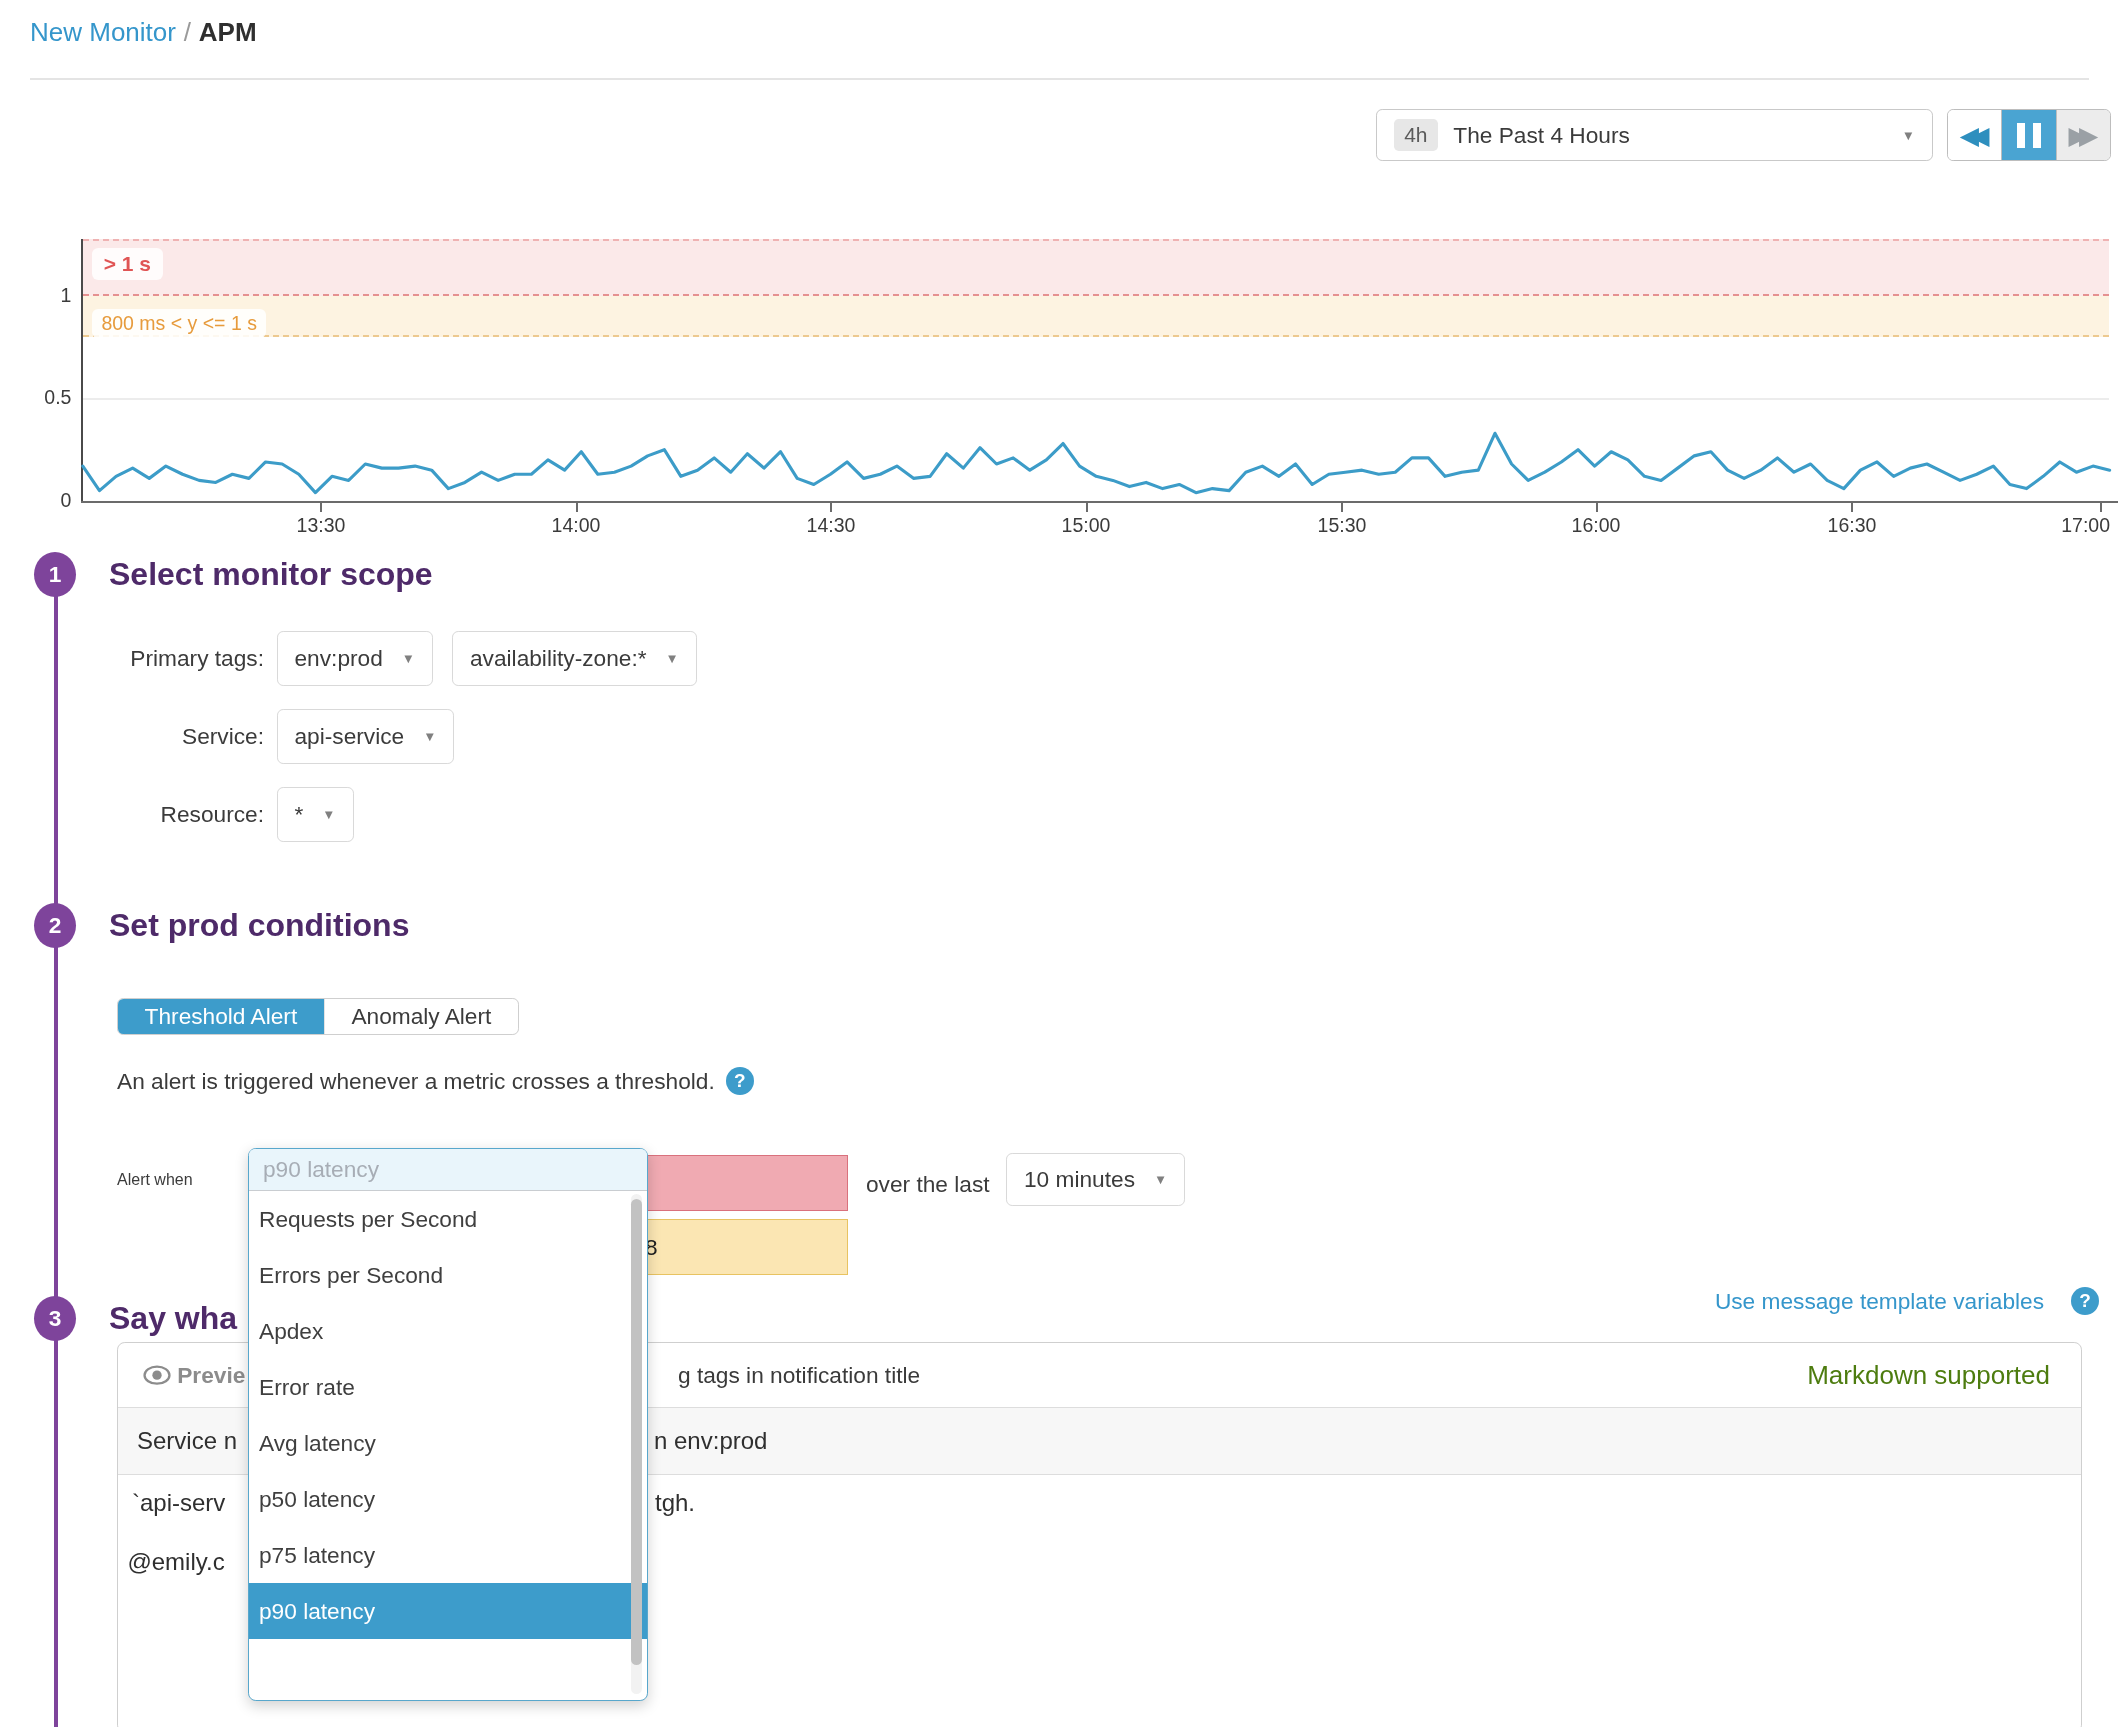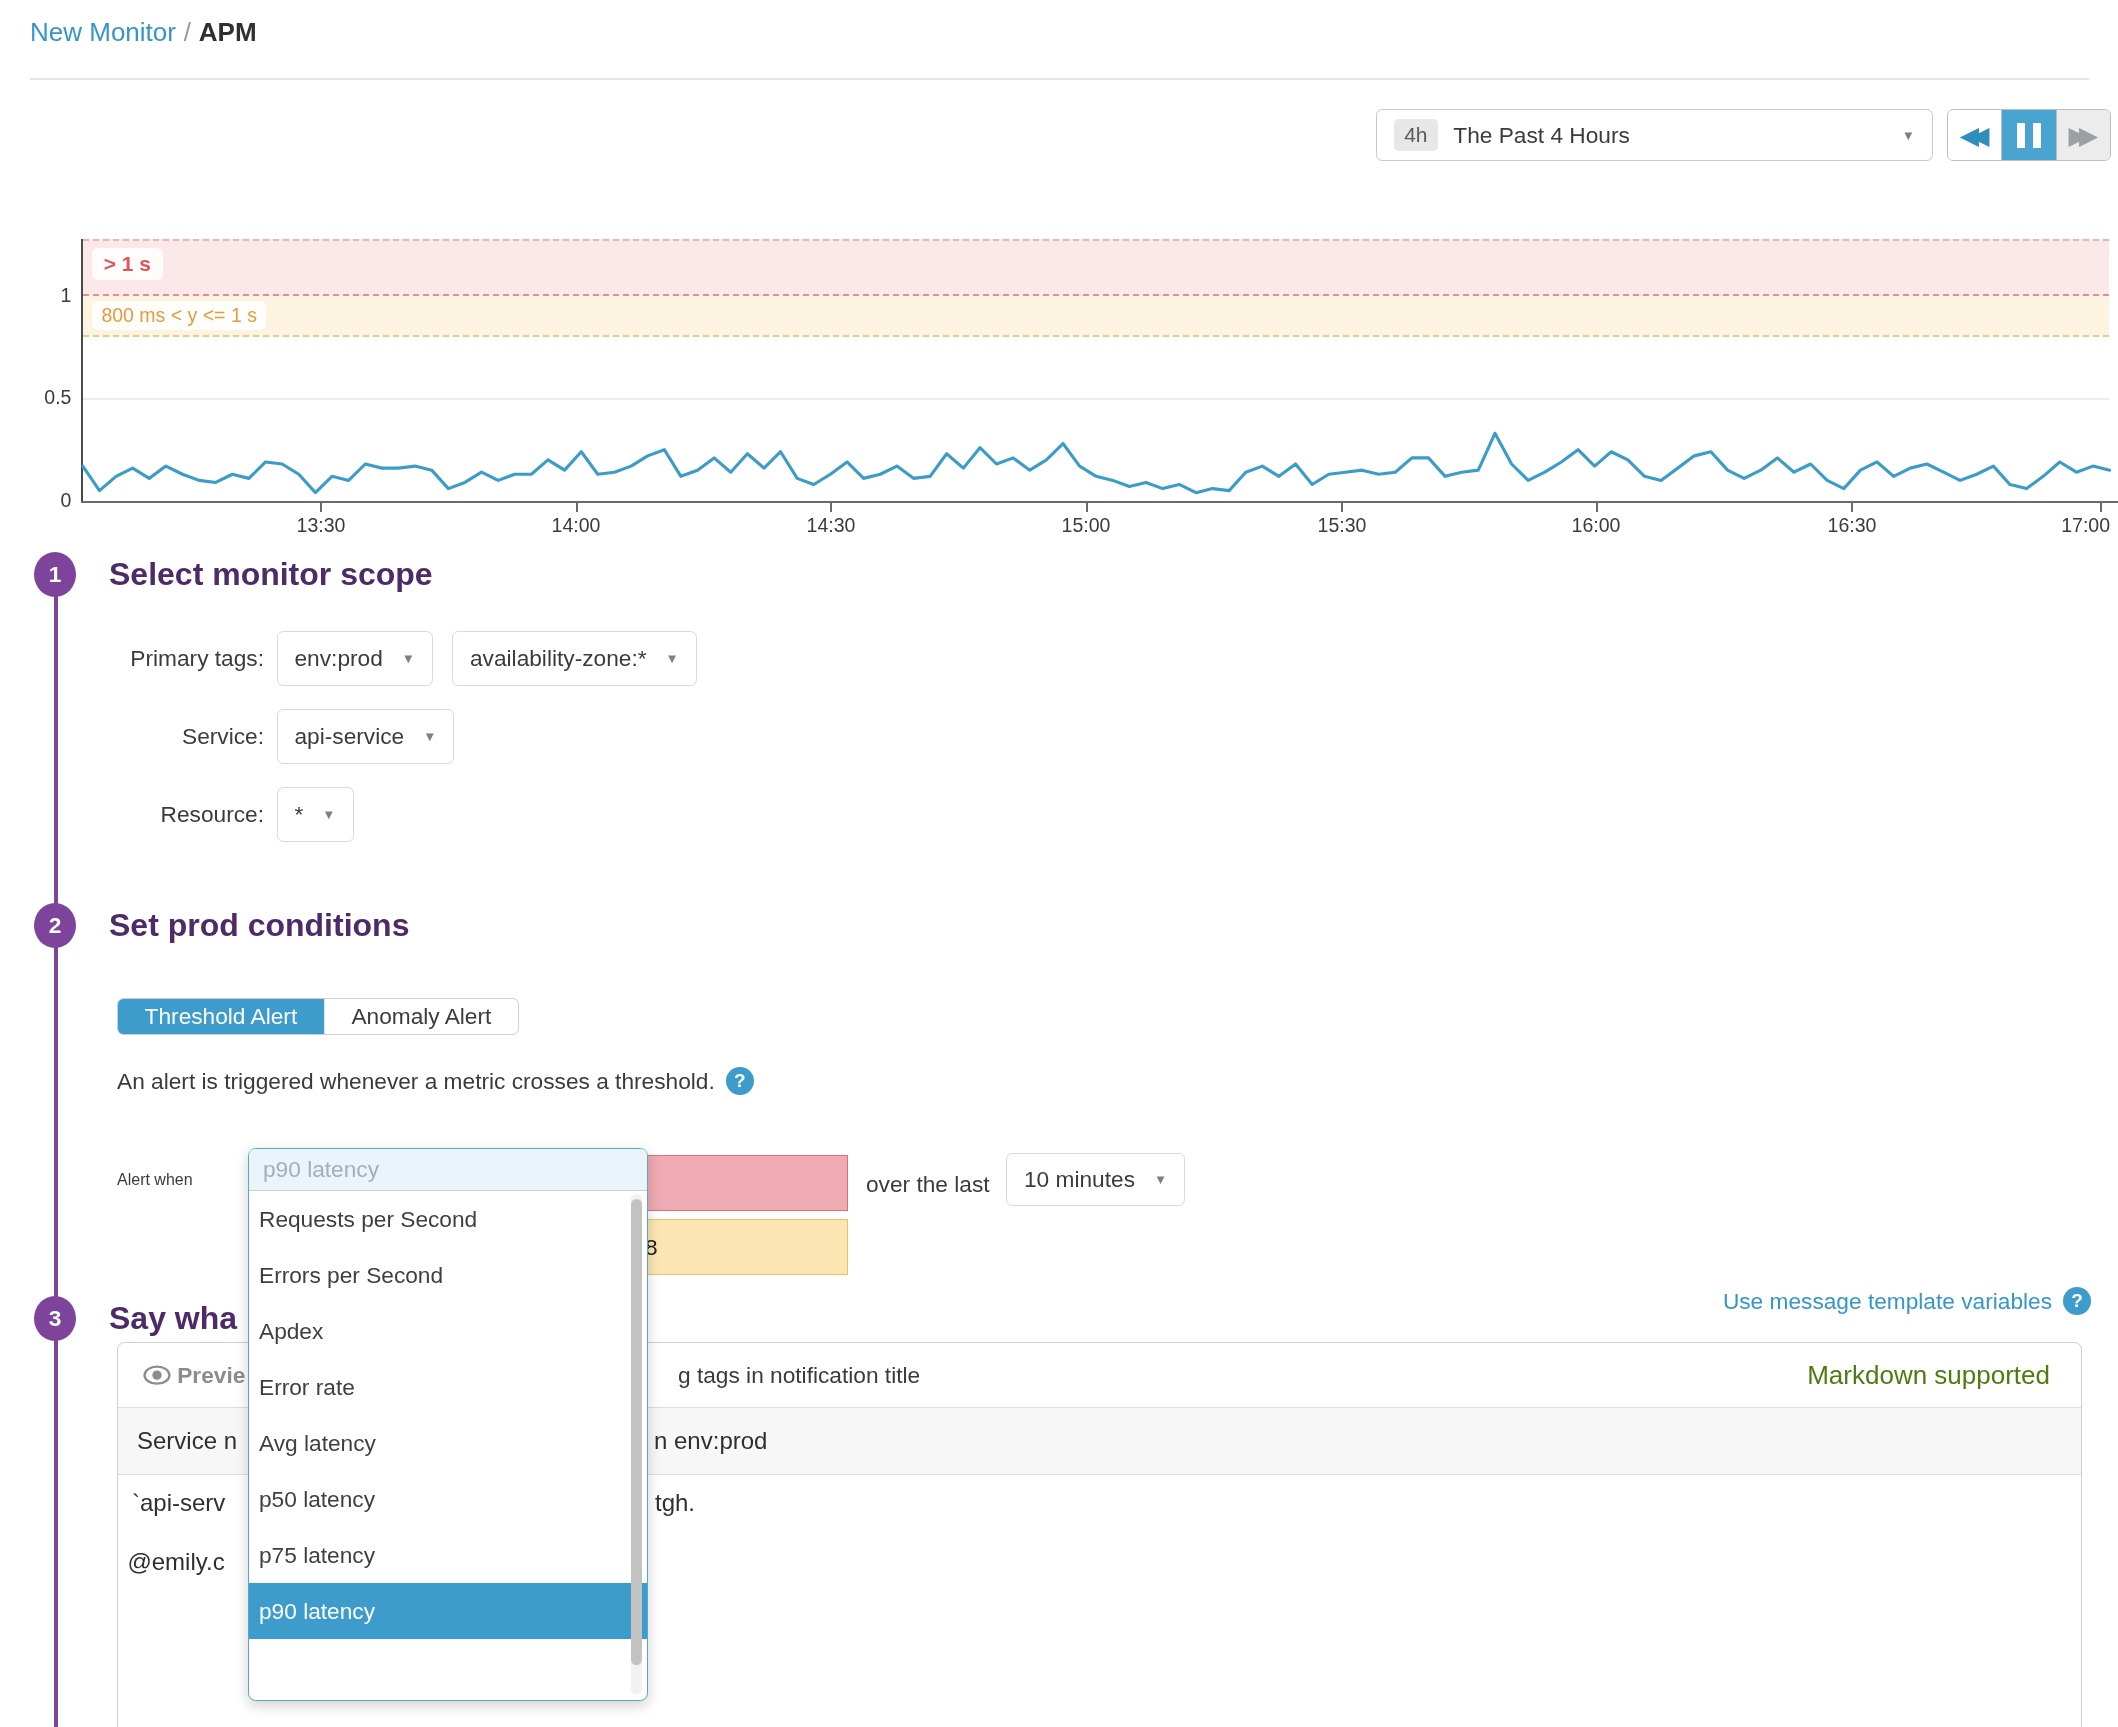--- a/index.html
+++ b/index.html
@@ -33,21 +33,21 @@
   .pause-icon span{display:block;width:7.8px;height:25px;background:#fff;}
 
   
   .chart{position:absolute;left:0;top:0;width:2119px;height:547px;}
   .zone-critical{position:absolute;left:83px;width:2026px;top:239px;height:57px;background:#fbe9e9;
       border-top:2.3px dashed #efb2b2;border-bottom:2.3px dashed #e59090;box-sizing:border-box;}
   .zone-warning{position:absolute;left:83px;width:2026px;top:296px;height:41px;background:#fdf3e1;
       border-bottom:2.3px dashed #edc98f;box-sizing:border-box;}
   .zone-badge{position:absolute;border-radius:6.2px;background:rgba(255,255,255,.86);}
   .badge-critical{left:92px;top:248px;padding:3.9px 11.7px;color:#e05454;font-weight:700;font-size:21px;}
-  .badge-warning{left:92px;top:301px;padding:3.1px 9.4px;color:#e79b3c;font-size:19.5px;border-radius:6px;}
+  .badge-warning{left:92px;top:309px;padding:3.1px 9.4px;color:#e79b3c;font-size:19.5px;border-radius:6px;}
   .gridline-05{position:absolute;left:83px;width:2026px;top:398px;height:1.6px;background:#ececec;}
   .y-axis{position:absolute;left:81px;top:239px;width:2.3px;height:264px;background:#4a4a4a;}
   .x-axis{position:absolute;left:81px;top:501px;width:2037px;height:2.3px;background:#6b6b6b;}
   .x-tick{position:absolute;top:503px;width:1.6px;height:9.4px;background:#6b6b6b;}
   .y-label{position:absolute;left:23.4px;width:48px;text-align:right;font-size:19.5px;color:#3b3b3b;}
   .x-label{position:absolute;top:514px;width:102px;text-align:center;font-size:19.5px;color:#3b3b3b;}
   .series-svg{position:absolute;left:0;top:0;}
 
   
   .step-line{position:absolute;left:54px;top:574px;width:3.9px;height:1154px;background:#7e449b;z-index:2;}
@@ -87,21 +87,21 @@
       border-radius:6.2px 6.2px 0 0;padding:0 14px;font-size:22.7px;color:#3b3b3b;outline:none;
       font-family:"Liberation Sans",sans-serif;}
   .dd-input::placeholder{color:#a7adb5;opacity:1;}
   .dd-list{position:relative;flex:1;}
   .dd-item{height:56px;display:flex;align-items:center;padding-left:10px;font-size:22.7px;color:#3f3f3f;}
   .dd-item.selected{background:#3d9ccb;color:#fff;}
   .dd-scroll-track{position:absolute;right:4.7px;top:3.1px;bottom:6.2px;width:11px;background:#f2f2f2;border-radius:5.5px;}
   .dd-scroll-thumb{position:absolute;right:4.7px;top:7.8px;width:11px;height:466px;background:#c2c2c2;border-radius:5.5px;}
 
   
-  .template-link{position:absolute;top:1287px;right:28px;display:flex;align-items:center;gap:11px;
+  .template-link{position:absolute;top:1287px;right:20px;display:flex;align-items:center;gap:27px;
       font-size:22.7px;color:#3596cb;z-index:1;}
   .message-panel{position:absolute;left:117px;top:1342px;width:1965px;height:391px;box-sizing:border-box;
       border:1.6px solid #cfcfcf;border-radius:7.8px;background:#fff;z-index:1;overflow:hidden;}
   .panel-header{position:relative;height:64px;border-bottom:0.8px solid #ddd;}
   .preview-tab{position:absolute;left:25px;top:0;height:64px;display:flex;align-items:center;gap:6.2px;
       color:#8c8c8c;font-weight:700;font-size:22.7px;}
   .header-fragment{position:absolute;left:560px;top:0;height:64px;display:flex;align-items:center;
       font-size:22.7px;color:#3a3a3a;}
   .markdown-link{position:absolute;right:31px;top:0;height:64px;display:flex;align-items:center;
       font-size:26px;color:#4d7c0f;}

